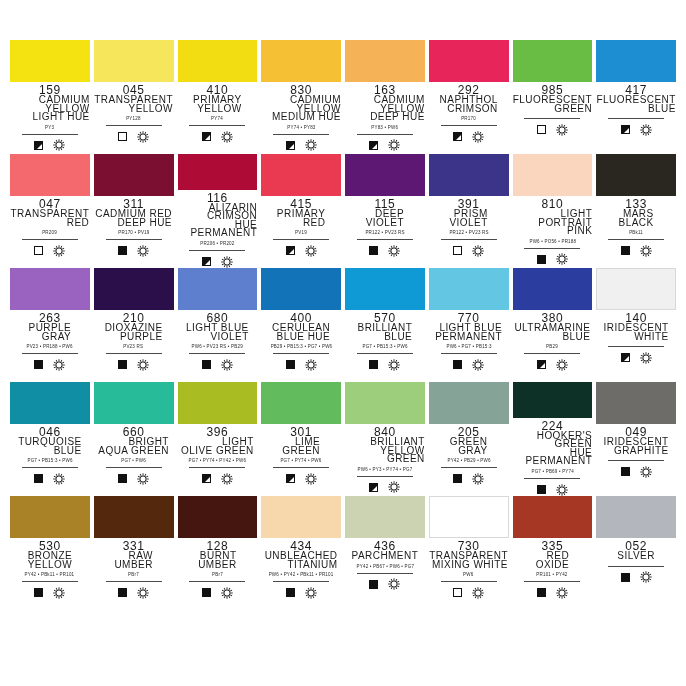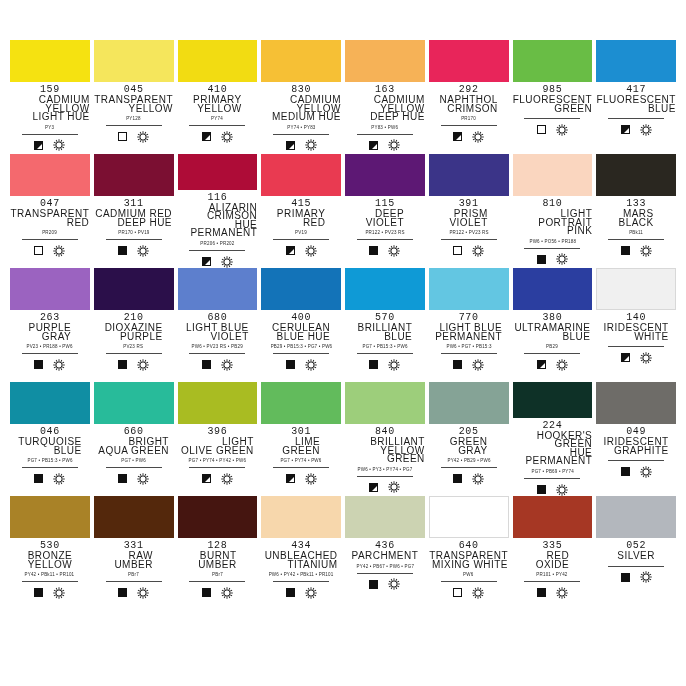--- a/index.html
+++ b/index.html
@@ -45,25 +45,24 @@
   }
   .meta {
     width: 100%;
     display: flex;
     flex-direction: column;
     align-items: center;
     padding-top: 3px;
     box-sizing: border-box;
   }
   .code {
-    font-size: 10px;
+    font-size: 12px;
     letter-spacing: 0.6px;
     line-height: 10px;
     color: #1a1a1a;
-    font-family: Liberation Mono, monospace;
   }
   .name {
     font-size: 10px;
     letter-spacing: 0.45px;
     line-height: 8.6px;
     text-align: right;
     color: #1a1a1a;
     text-transform: uppercase;
     white-space: pre-line;
     margin-top: 1px;
@@ -1278,21 +1277,21 @@
                 <circle cx="12" cy="12" r="6.3" fill="none" stroke="#111" stroke-width="2"></circle>
               </g>
             </svg>
           </div>
         </div>
       </div>
       <div class="cell">
         <div class="swatch bordered" title="TRANSPARENT
 MIXING WHITE" style="background: rgb(255, 255, 255);"></div>
         <div class="meta">
-          <div class="code">640</div>
+          <div class="code">730</div>
           <div class="name">TRANSPARENT
 MIXING WHITE</div>
           <div class="pigment">PW6</div>
           <div class="rule"></div>
           <div class="icons">
             <div class="opacity-box transparent"></div>
             <svg viewBox="0 0 24 24" class="light-icon">
               <g fill="#111">
                 <rect x="11.2" y="0.3" width="1.6" height="4.2" transform="rotate(0 12 12)"></rect>
                 <rect x="11.2" y="0.3" width="1.6" height="4.2" transform="rotate(30 12 12)"></rect>

